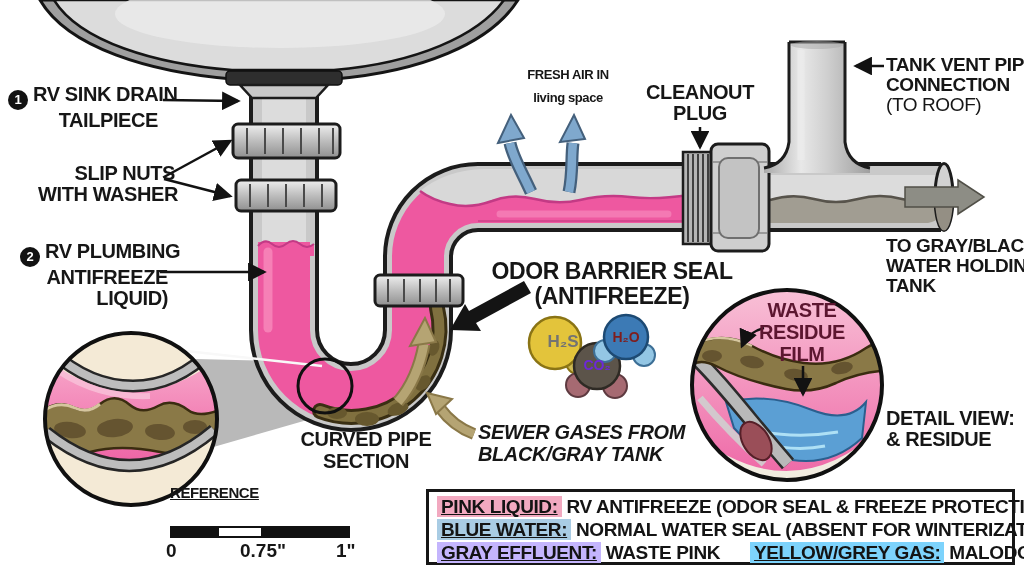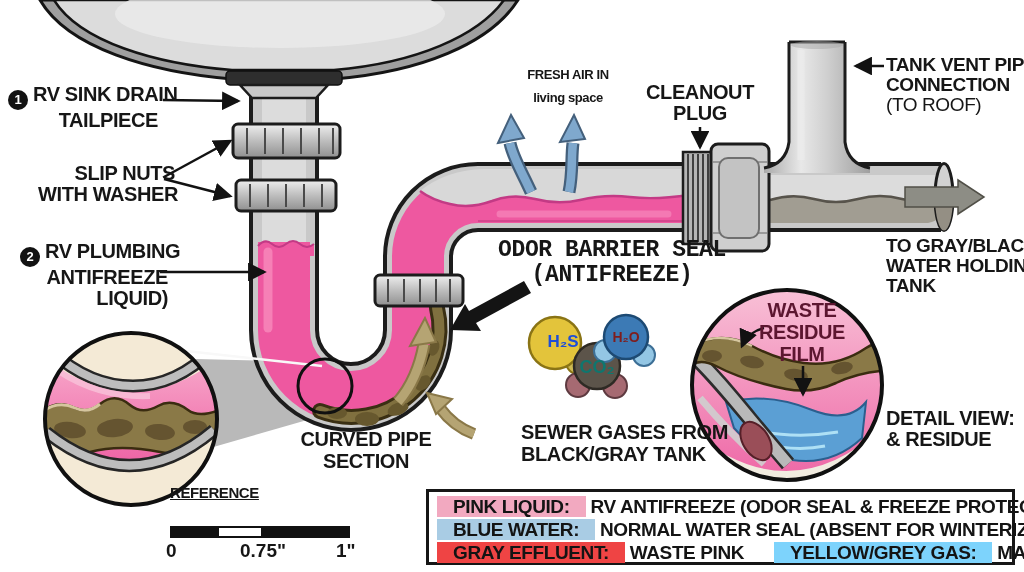--- a/index.html
+++ b/index.html
@@ -11,22 +11,22 @@
   .ra{text-align:right;} .ctr{text-align:center;}
   .bullet{display:inline-block;width:20px;height:20px;border-radius:50%;background:#121212;color:#fff;
           font-size:13px;line-height:20px;text-align:center;letter-spacing:0;margin-right:5px;vertical-align:-3px;}
   .big{font-size:23px;line-height:25px;}
   .reg{font-weight:normal;}
   .maroon{color:#5c1630;line-height:22px;}
   .mol{position:absolute;z-index:3;font-weight:bold;text-align:center;}
   #legend{position:absolute;z-index:3;left:426px;top:489px;width:589px;height:76px;border:3px solid #161616;
           background:#fff;box-sizing:border-box;padding:3px 8px 0 8px;}
   #legend .row{line-height:23.2px;font-size:19px;font-weight:bold;letter-spacing:-0.4px;white-space:nowrap;color:#141414;}
-  #legend .hl{padding:0 16px;}
-  .hl-pink{background:#f2a9c0;} .hl-blue{background:#a9cce4;} .hl-gray{background:#ef4444;} .hl-yellow{background:#7dd3fc;}
+  #legend .hl{padding:0 4px;text-decoration:underline;}
+  .hl-pink{background:#f2a9c0;} .hl-blue{background:#a9cce4;} .hl-gray{background:#c4b5fd;} .hl-yellow{background:#7dd3fc;}
   .gap{display:inline-block;width:30px;}
   .ref-ticks{position:absolute;z-index:3;font-weight:bold;font-size:19px;color:#161616;}
 </style>
 </head>
 <body>
 
 <div id="stage">
 
 <svg id="art" width="1024" height="572" viewBox="0 0 1024 572">
   <defs>
@@ -277,48 +277,48 @@
   <div class="ln">CONNECTION</div>
   <div class="ln reg">(TO ROOF)</div>
 </div>
 
 <div class="lbl" style="left:886px;top:236px;font-size:19px;line-height:20px;">
   <div class="ln">TO GRAY/BLACK</div>
   <div class="ln">WATER HOLDING</div>
   <div class="ln">TANK</div>
 </div>
 
-<div class="lbl ctr big" style="left:482px;top:238px;width:260px;font-family:Liberation Mono, monospace;">
+<div class="lbl ctr big" style="left:482px;top:259px;width:260px;">
   <div class="ln">ODOR BARRIER SEAL</div>
   <div class="ln">(ANTIFREEZE)</div>
 </div>
 
-<div class="lbl" style="left:521px;top:421px;line-height:22px;">
+<div class="lbl" style="left:478px;top:421px;line-height:22px;font-style:italic;">
   <div class="ln">SEWER GASES FROM</div>
   <div class="ln">BLACK/GRAY TANK</div>
 </div>
 
 <div class="lbl ctr" style="left:298px;top:428px;width:136px;line-height:22px;">
   <div class="ln">CURVED PIPE</div>
   <div class="ln">SECTION</div>
 </div>
 
 <div class="lbl ctr maroon" style="left:737px;top:299px;width:130px;">
   <div class="ln">WASTE</div>
   <div class="ln">RESIDUE</div>
   <div class="ln">FILM</div>
 </div>
 
 <div class="lbl" style="left:886px;top:408px;line-height:21px;">
   <div class="ln">DETAIL VIEW:</div>
   <div class="ln">&amp; RESIDUE</div>
 </div>
 
-<div class="mol" style="left:532px;top:332px;width:62px;font-size:17px;color:#1d4ed8;">H₂S</div>
-<div class="mol" style="left:577px;top:357px;width:40px;font-size:18px;color:#0f766e;">CO₂</div>
+<div class="mol" style="left:532px;top:332px;width:62px;font-size:17px;color:#737373;">H₂S</div>
+<div class="mol" style="left:577px;top:357px;width:40px;font-size:14px;color:#6d28d9;">CO₂</div>
 <div class="mol" style="left:606px;top:329px;width:40px;font-size:14px;color:#7f1d1d;">H₂O</div>
 
 <div class="lbl" style="left:170px;top:482px;font-size:15px;text-decoration:underline;">REFERENCE</div>
 <div class="ref-ticks" style="left:166px;top:540px;">0</div>
 <div class="ref-ticks ctr" style="left:233px;top:540px;width:60px;text-align:center;">0.75"</div>
 <div class="ref-ticks" style="left:336px;top:540px;">1"</div>
 
 <div id="legend">
   <div class="row">
     <span class="hl hl-pink">PINK LIQUID:</span><span> RV ANTIFREEZE (ODOR SEAL &amp; FREEZE PROTECTION)</span>

